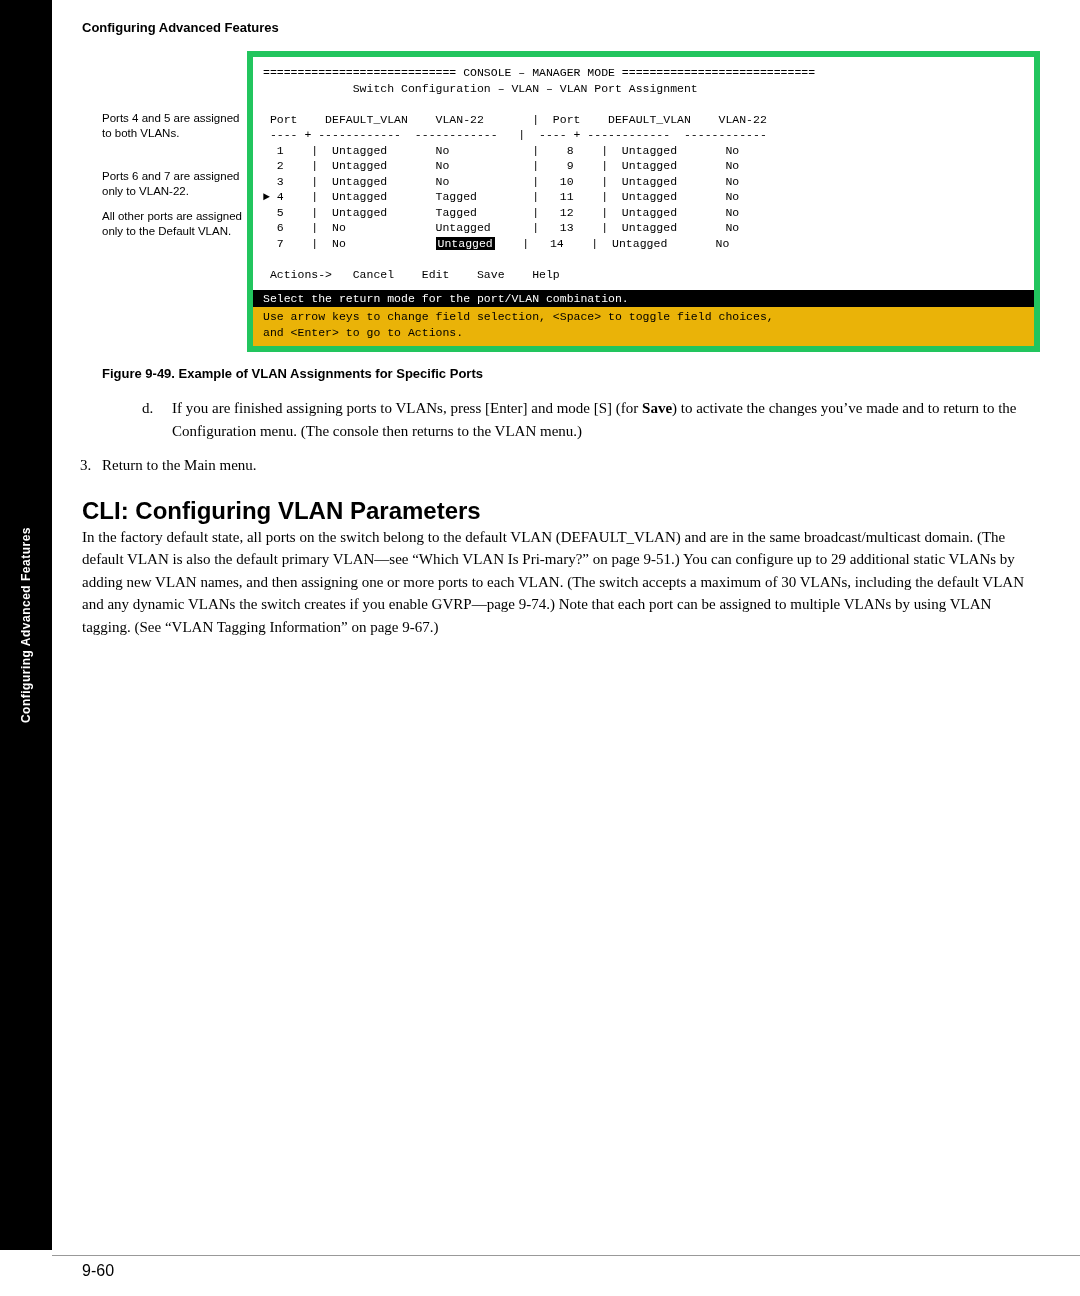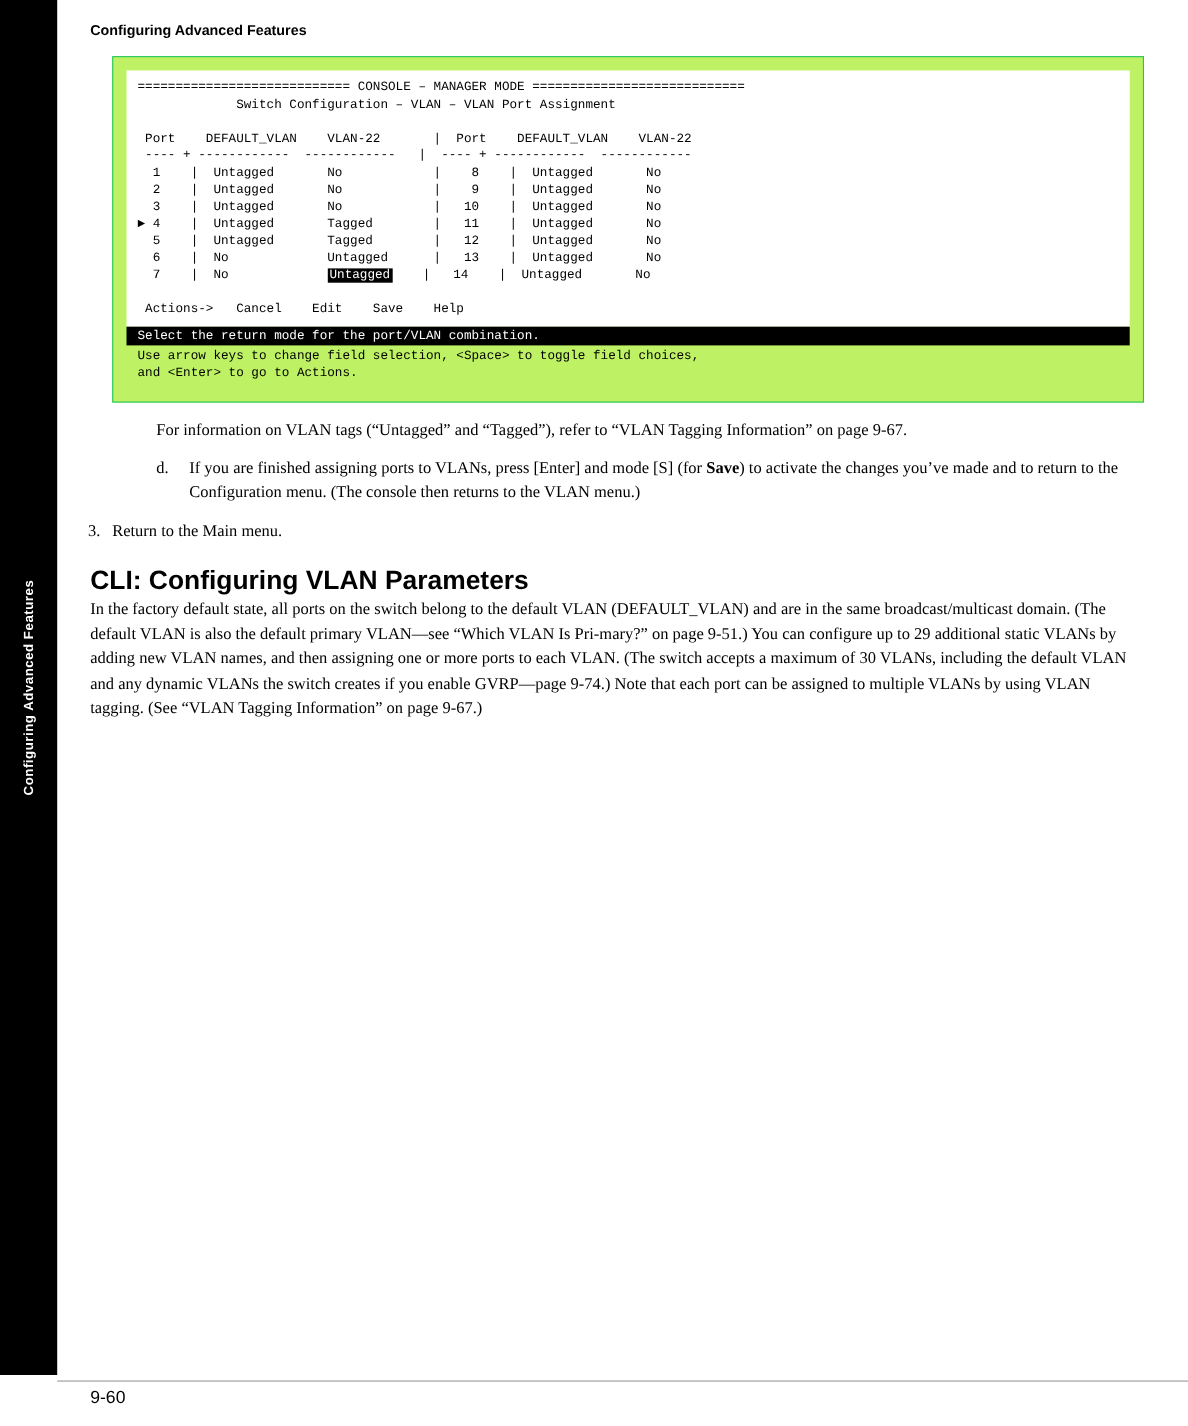--- a/index.html
+++ b/index.html
@@ -63,23 +63,23 @@
 
     
     .figure-container {
       display: flex;
       margin-bottom: 14px;
       margin-left: 20px;
     }
 
     .console-wrapper {
       flex: 1;
-      border: 1px solid #22c55e;
-      background: #bef264;
-      padding: 12px;
+      border: 6px solid #22c55e;
+      background: #eab308;
+      padding: 0;
     }
 
     .console-screen {
       background: #fff;
       font-family: 'Courier New', Courier, monospace;
       font-size: 11.5px;
       line-height: 1.35;
       padding: 8px 10px;
       white-space: pre;
     }
@@ -180,20 +180,31 @@
 </div>
 
 <div class="main-content">
 
   <div class="page-header">
     <div class="title-bold">Configuring Advanced Features</div>
   </div>
 
   <div class="figure-container">
 
+    <div class="annotations-block">
+      <div class="ann1">
+        <span>Ports 4 and 5 are assigned to both VLANs.</span>
+      </div>
+      <div class="ann2">
+        <span>Ports 6 and 7 are assigned only to VLAN-22.</span>
+      </div>
+      <div class="ann3">
+        <span>All other ports are assigned only to the Default VLAN.</span>
+      </div>
+    </div>
 
     <div class="console-wrapper">
       <div class="console-screen"><span>============================ CONSOLE – MANAGER MODE ============================</span>
 <span>             Switch Configuration – VLAN – VLAN Port Assignment</span>
 
 <span> Port    DEFAULT_VLAN    VLAN-22       |  Port    DEFAULT_VLAN    VLAN-22</span>
 <span> ---- + ------------  ------------   |  ---- + ------------  ------------</span>
 <span>  1    |  Untagged       No            |    8    |  Untagged       No</span>
 <span>  2    |  Untagged       No            |    9    |  Untagged       No</span>
 <span>  3    |  Untagged       No            |   10    |  Untagged       No</span>
@@ -202,24 +213,22 @@
 <span>  6    |  No             Untagged      |   13    |  Untagged       No</span>
 <span>  7    |  No             <span class="highlight-cell">Untagged</span>    |   14    |  Untagged       No</span>
 
 <span> Actions-&gt;   Cancel    Edit    Save    Help</span></div>
       <div class="console-status-bar">Select the return mode for the port/VLAN combination.</div>
       <div class="console-hint"><span>Use arrow keys to change field selection, &lt;Space&gt; to toggle field choices,</span>
 <span>and &lt;Enter&gt; to go to Actions.</span></div>
     </div>
   </div>
 
-
-  <div style="margin-left: 60px; margin-bottom: 12px; font-family: 'Times New Roman', Times, serif; font-size: 15px; line-height: 1.5;">
-    <span>For information on VLAN tags (“Untagged” and “Tagged”), refer to “VLAN Tagging Information” on page 9-67.</span>
-  </div>
+  <div class="figure-caption">Figure 9-49.  Example of VLAN Assignments for Specific Ports</div>
+
 
   <div style="margin-left: 90px; margin-bottom: 12px; font-family: 'Times New Roman', Times, serif; font-size: 15px; line-height: 1.5; position: relative;">
     <span style="position: absolute; left: -30px;">d.</span>
     <span>If you are finished assigning ports to VLANs, press [Enter] and mode [S] (for </span><b>Save</b><span>) to activate the changes you’ve made and to return to the Configuration menu. (The console then returns to the VLAN menu.)</span>
   </div>
 
   <div class="numbered-item">
     <span style="position: absolute; left: -22px;">3.</span>
     <span>Return to the Main menu.</span>
   </div>

